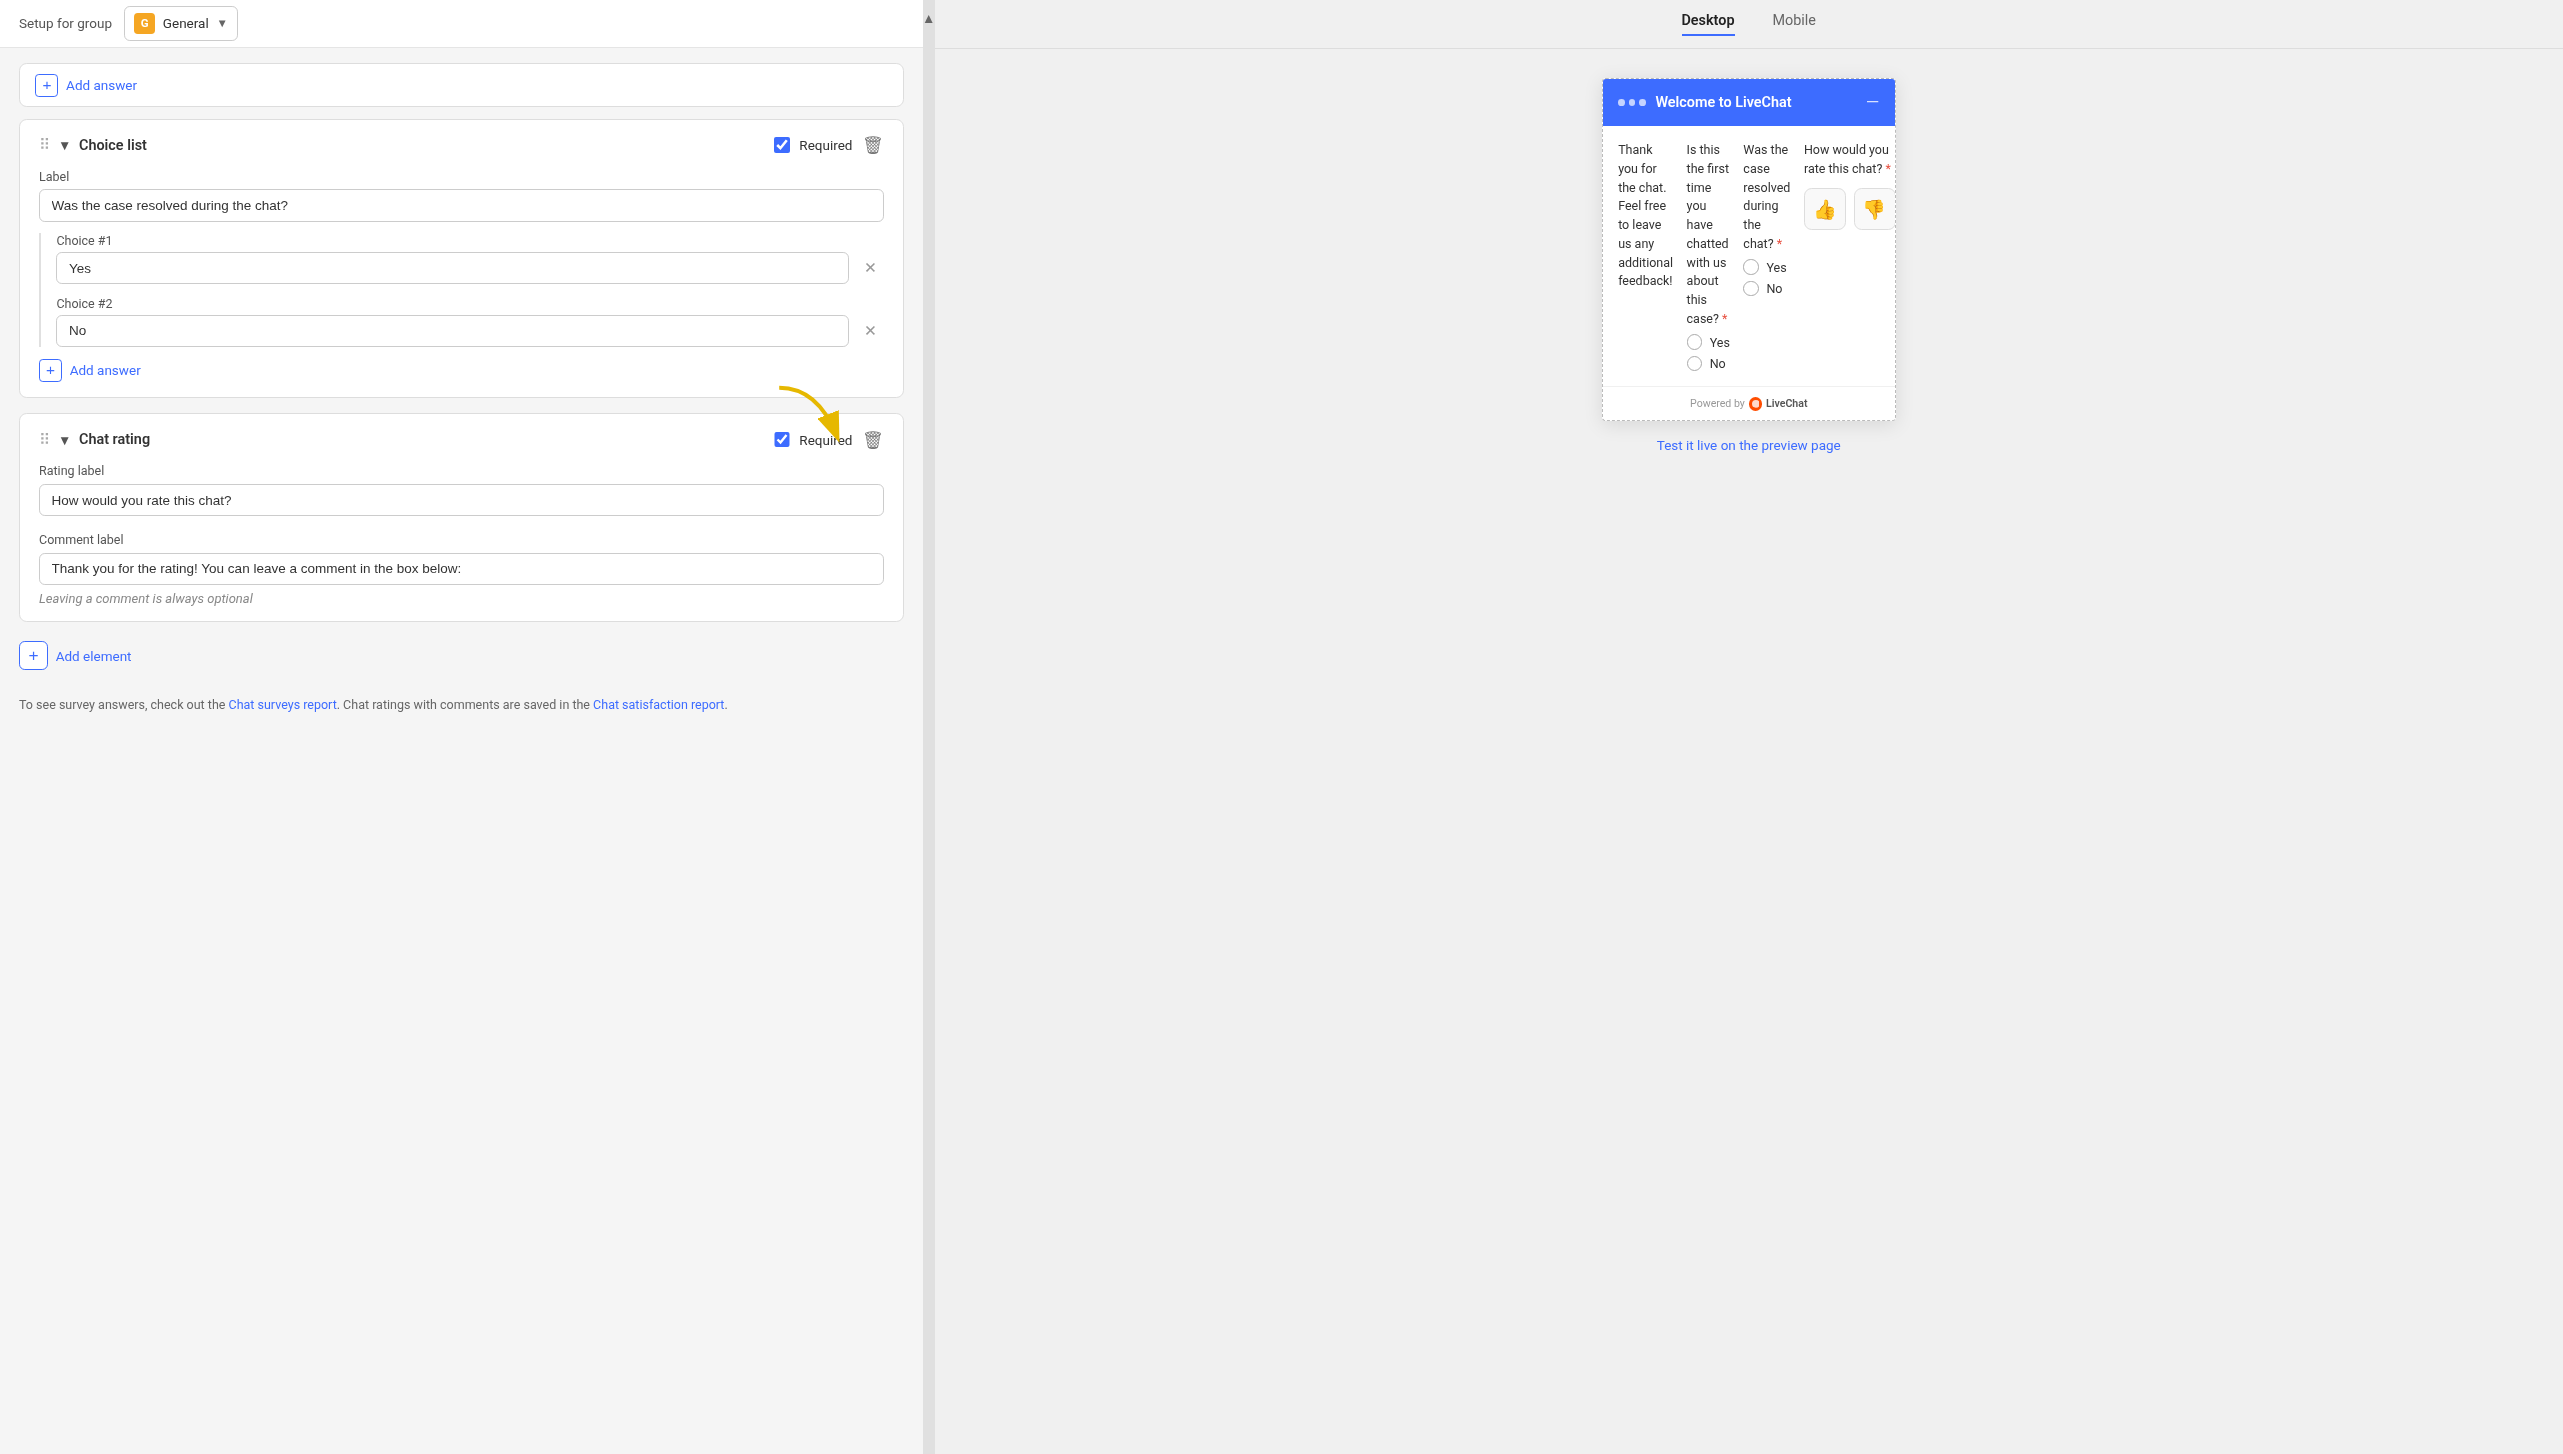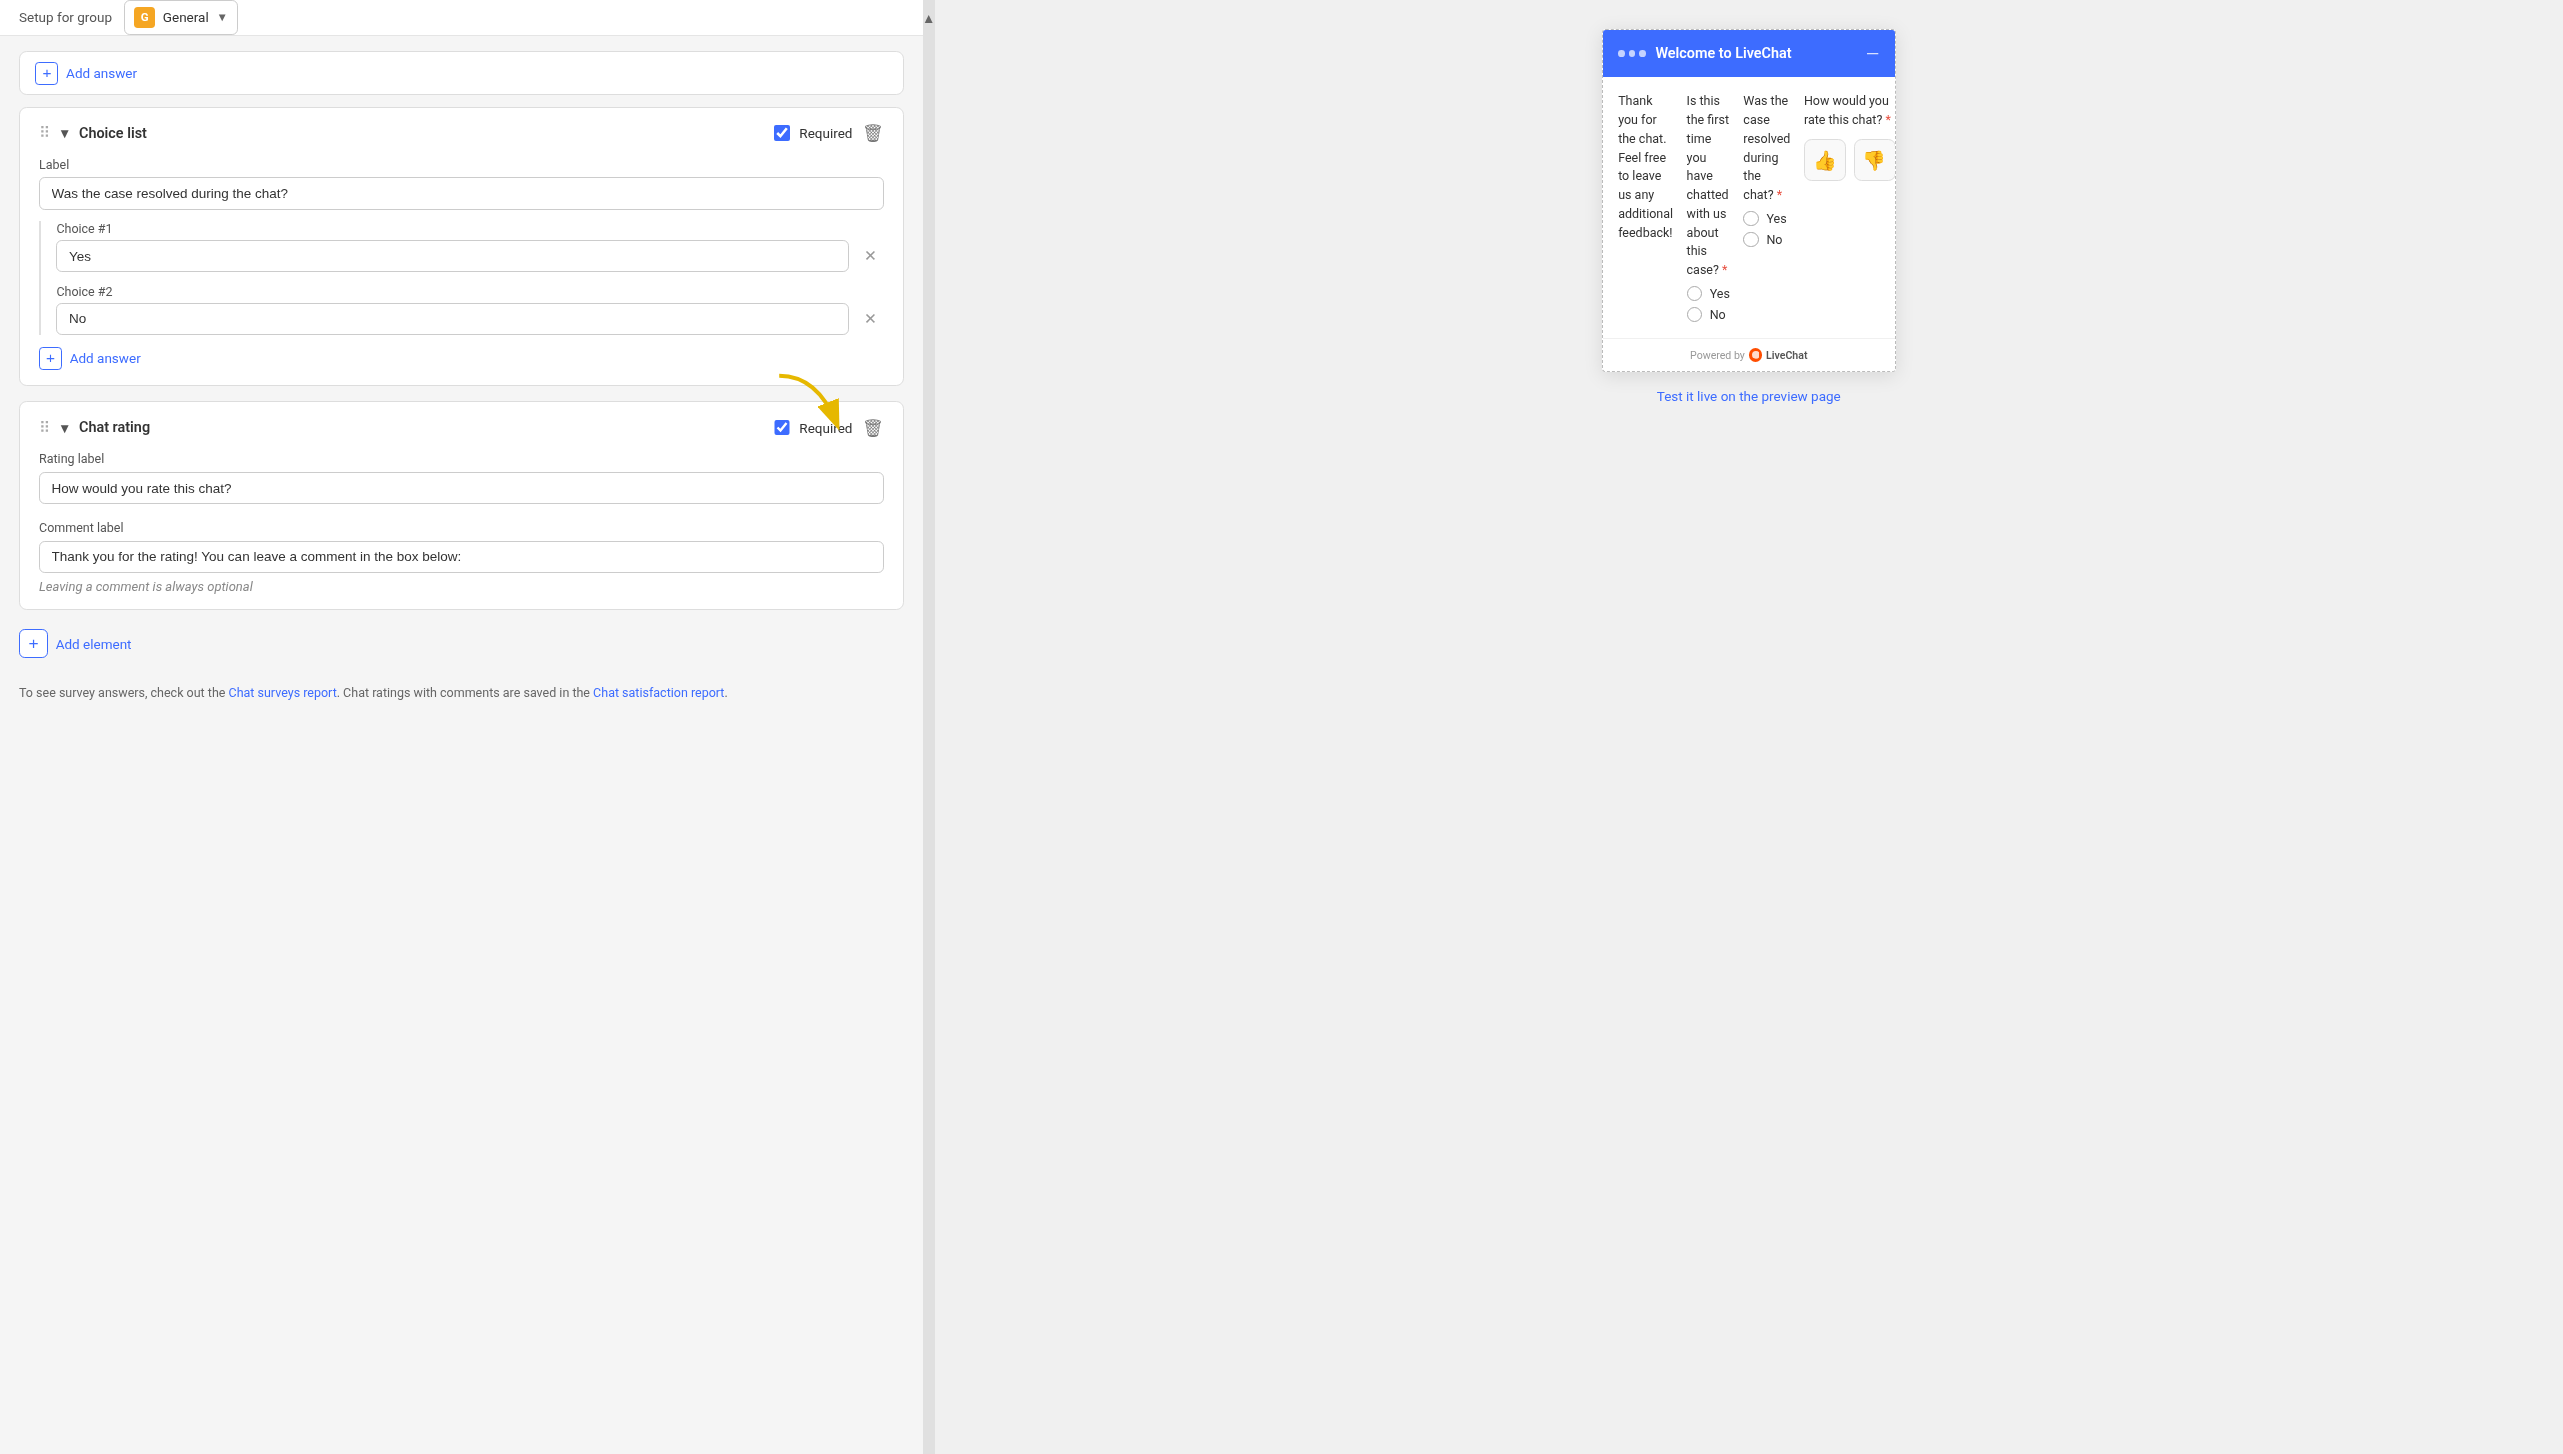--- a/index.html
+++ b/index.html
@@ -19,21 +19,21 @@
       background: #f5f5f5;
       overflow-y: auto;
       padding: 0;
       display: flex;
       flex-direction: column;
     }
 
     
     .header-bar {
       background: #fff;
-      padding: 0 19px;
+      padding: 6px 19px;
       display: flex;
       align-items: center;
       gap: 11.5px;
       border-bottom: 1px solid #e5e5e5;
       position: sticky;
       top: 0;
       z-index: 10;
     }
     .header-bar label {
       font-size: 13.5px;
@@ -581,20 +581,24 @@
     </div>
   </div>
 </div>
 
 <div class="panel-divider">
   <span class="scroll-up-btn">▲</span>
 </div>
 
 <div class="right-panel">
 
+  <div class="preview-tabs">
+    <span class="preview-tab active">Desktop</span>
+    <span class="preview-tab">Mobile</span>
+  </div>
 
   <div class="chat-preview-wrapper">
     <div class="chat-window">
 
       <div class="chat-header">
         <div class="chat-header-left">
           <div class="chat-dots">
             <div class="dot"></div>
             <div class="dot"></div>
             <div class="dot"></div>

